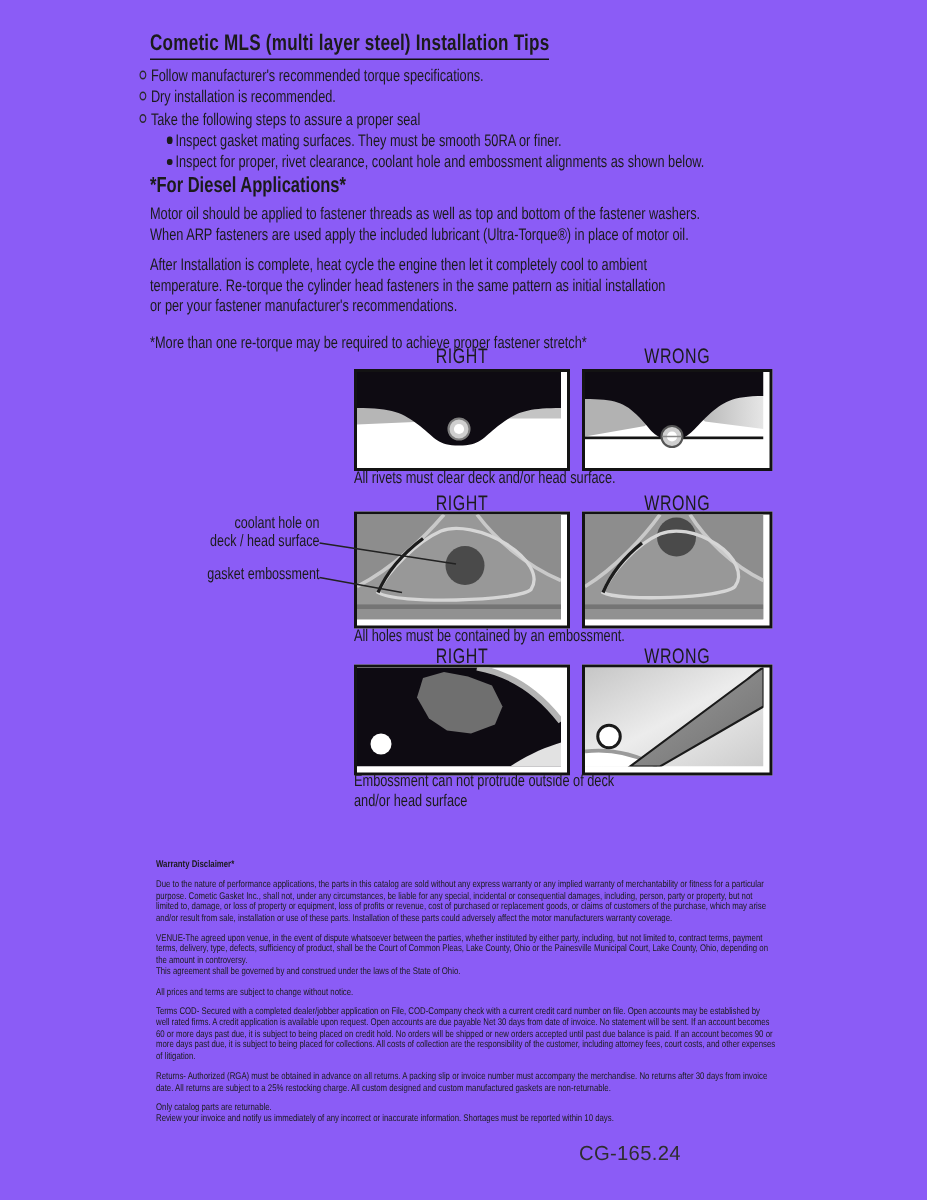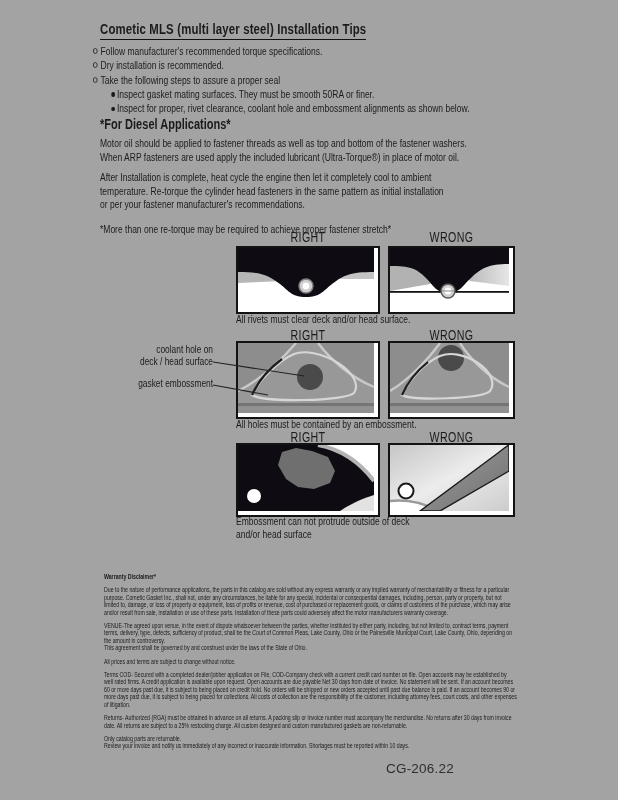--- a/index.html
+++ b/index.html
@@ -1,16 +1,16 @@
 <!DOCTYPE html>
 <html><head>
 <meta charset="utf-8">
 <style>
   html,body { margin:0; padding:0; background:#ffffff; }
-  .page { position:relative; width:618px; height:800px; background:#a3a3a3; overflow:hidden;
+  .page { position:relative; width:618px; height:800px; background:#8b5cf6; overflow:hidden;
           font-family:"Liberation Sans", sans-serif; color:#1b1b1b; }
   .abs { position:absolute; }
   
   .cond { transform:scaleX(0.76); transform-origin:0 0; }
   .cond-c { transform:scaleX(0.76); transform-origin:50% 0; }
   .cond-r { transform:scaleX(0.76); transform-origin:100% 0; }
 
   .title { font-size:15px; font-weight:bold; letter-spacing:.2px;
            border-bottom:1.5px solid #111; padding-bottom:2px; display:inline-block; white-space:nowrap; }
   .tips { font-size:11.2px; line-height:14.3px; white-space:nowrap; }
@@ -187,15 +187,15 @@
     <p>Due to the nature of performance applications, the parts in this catalog are sold without any express warranty or any implied warranty of merchantability or fitness for a particular purpose.  Cometic Gasket Inc., shall not, under any circumstances, be liable for any special, incidental or consequential damages, including, person, party or property, but not limited to, damage, or loss of property or equipment, loss of profits or revenue, cost of purchased or replacement goods, or claims of customers of the purchase, which may arise and/or result from sale, installation or use of these parts.  Installation of these parts could adversely affect the motor manufacturers warranty coverage.</p>
     <p>VENUE-The agreed upon venue, in the event of dispute whatsoever between the parties, whether instituted by either party, including, but not limited to, contract terms, payment terms, delivery, type, defects, sufficiency of product, shall be the Court of Common Pleas, Lake County, Ohio or the Painesville Municipal Court, Lake County, Ohio, depending on the amount in controversy.
 This agreement shall be governed by and construed under the laws of the State of Ohio.</p>
     <p>All prices and terms are subject to change without notice.</p>
     <p>Terms COD- Secured with a completed dealer/jobber application on File, COD-Company check with a current credit card number on file.  Open accounts may be established by well rated firms.  A credit application is available upon request.  Open accounts are due payable Net 30 days from date of invoice.  No statement will be sent.  If an account becomes 60 or more days past due, it is subject to being placed on credit hold.  No orders will be shipped or new orders accepted until past due balance is paid.  If an account becomes 90 or more days past due, it is subject to being placed for collections.  All costs of collection are the responsibility of the customer, including attorney fees, court costs, and other expenses of litigation.</p>
     <p>Returns- Authorized (RGA) must be obtained in advance on all returns.  A packing slip or invoice number must accompany the merchandise.  No returns after 30 days from invoice date.  All returns are subject to a 25% restocking charge.  All custom designed and custom manufactured gaskets are non-returnable.</p>
     <p>Only catalog parts are returnable.
 Review your invoice and notify us immediately of any incorrect or inaccurate information.  Shortages must be reported within 10 days.</p>
   </div>
 
-  <div class="abs page-code" style="left:386px; top:761px;">CG-206.22</div>
+  <div class="abs page-code" style="left:386px; top:761px;">CG-165.24</div>
 
 </div>
 
 </body></html>

